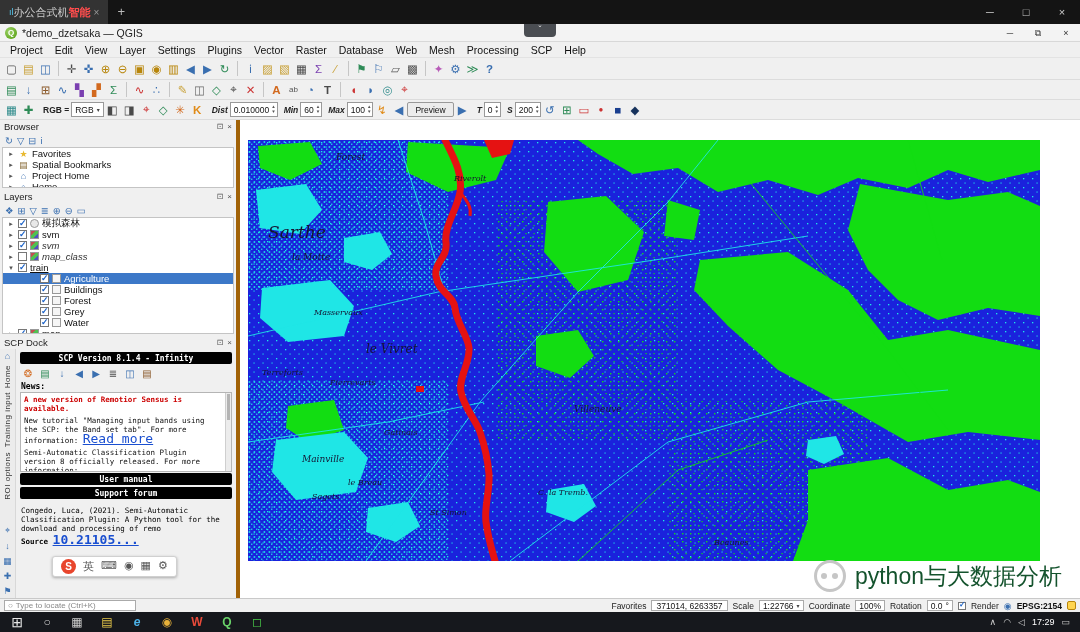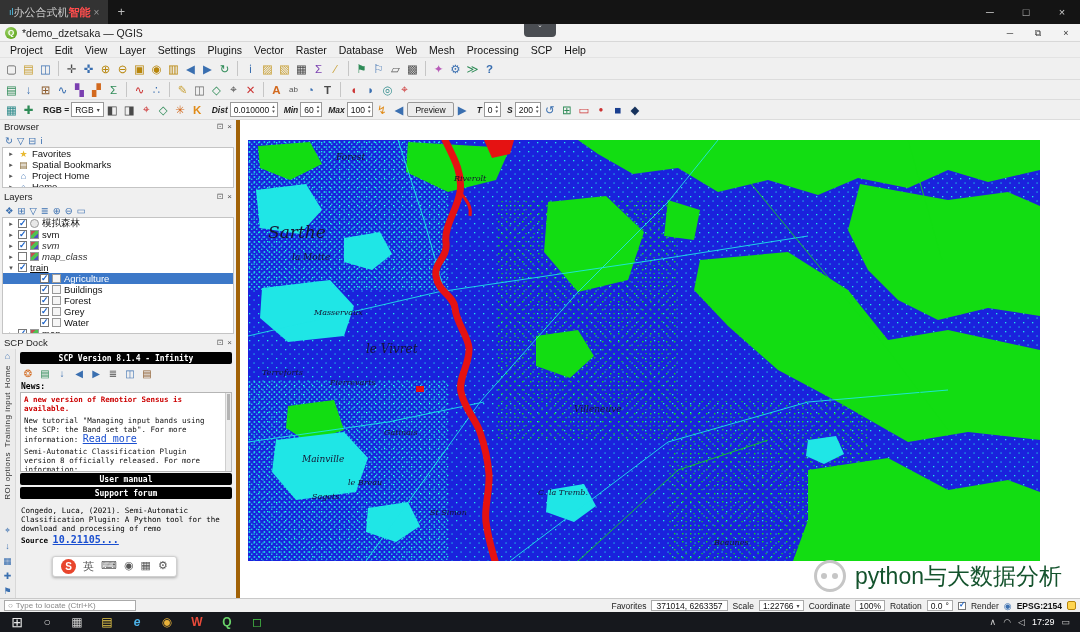--- a/index.html
+++ b/index.html
@@ -72,21 +72,21 @@
 .strip-ic{font-size:9px;color:#3a6fb0}
 .vlab{writing-mode:vertical-rl;transform:rotate(180deg);font-size:8px;color:#333;letter-spacing:0.5px}
 .scp-main{flex:1;display:flex;flex-direction:column;overflow:hidden;padding:2px 0}
 .blackbar{height:12px;background:#000;color:#fff;display:flex;align-items:center;justify-content:center;font-family:"DejaVu Sans Mono",monospace;font-weight:bold;font-size:8px;border-radius:2px;margin:1px 4px;flex:none}
 .scp-icons{height:16px;display:flex;align-items:center;gap:3px;padding:0 5px;flex:none}
 .scp-icons .tbi{width:14px;height:14px;font-size:10px}
 .news-lab{font-family:"DejaVu Sans Mono",monospace;font-size:8px;font-weight:bold;padding:1px 5px;color:#000;flex:none}
 .news-box{position:relative;margin:0 4px;border:1px solid #b5b5b5;background:#fff;height:80px;overflow:hidden;padding:2px 9px 2px 3px;flex:none}
 .news-alert{font-family:"DejaVu Sans Mono",monospace;font-size:7.5px;line-height:9px;color:#cc0000;font-weight:bold}
 .news-item{font-family:"DejaVu Sans Mono",monospace;font-size:7.5px;line-height:9px;color:#111;margin-top:3px}
-.rm{color:#1a4fd0;text-decoration:underline;font-family:"DejaVu Sans Mono",monospace;font-size:10px}
+.rm{color:#1a4fd0;text-decoration:underline;font-family:"DejaVu Sans Mono",monospace;font-size:13px}
 .nsb{position:absolute;right:0;top:0;bottom:0;width:6px;background:#ececec;border-left:1px solid #cfcfcf}
 .nsb-th{margin:1px;height:26px;background:#b4b4b4}
 .cite{padding:2px 5px;font-family:"DejaVu Sans Mono",monospace;color:#000;flex:none}
 .cite-t{font-size:8px;font-weight:bold;line-height:10px}
 .cite-b{font-size:7.5px;line-height:9px;margin-top:4px}
 .cite-s{font-size:7.5px;line-height:9px;margin-top:2px;font-weight:bold}
 
 
 #canvas{flex:1;position:relative;background:#fff;overflow:hidden}
 #map-wrap{position:absolute;left:8px;top:20px;width:792px;height:421px}

